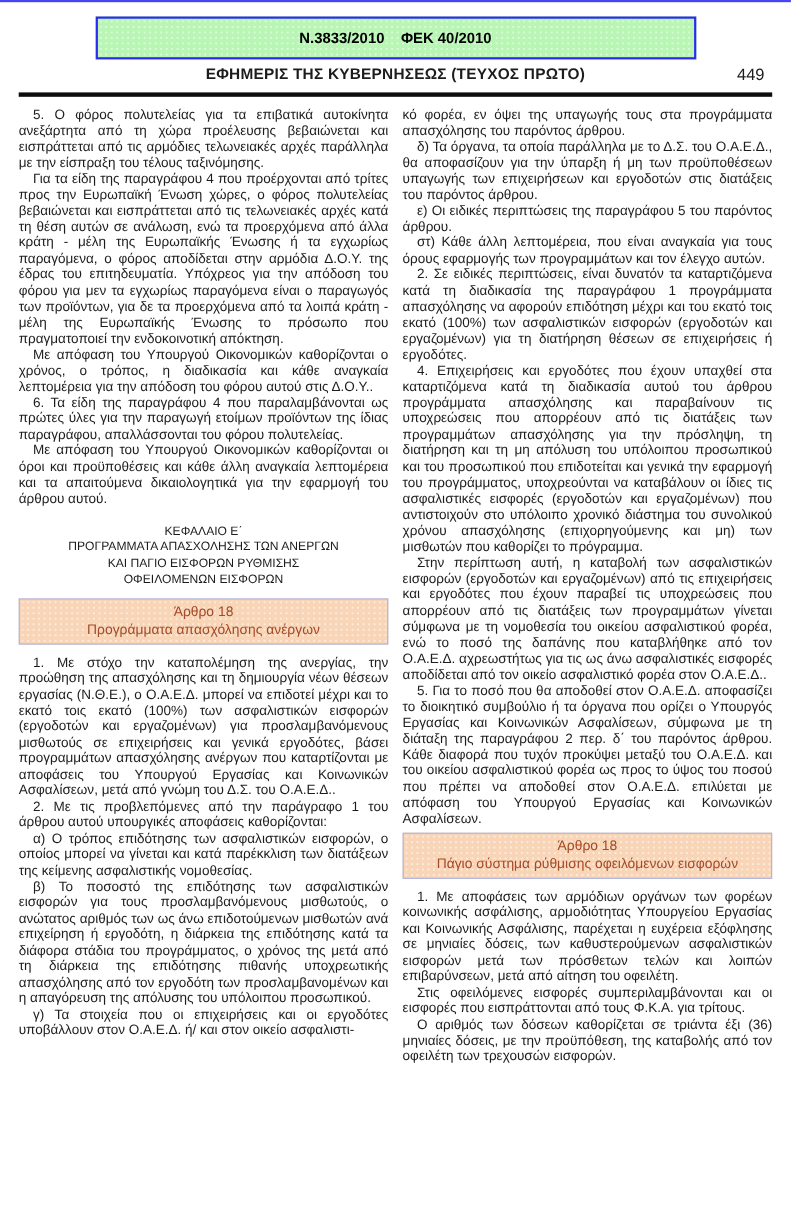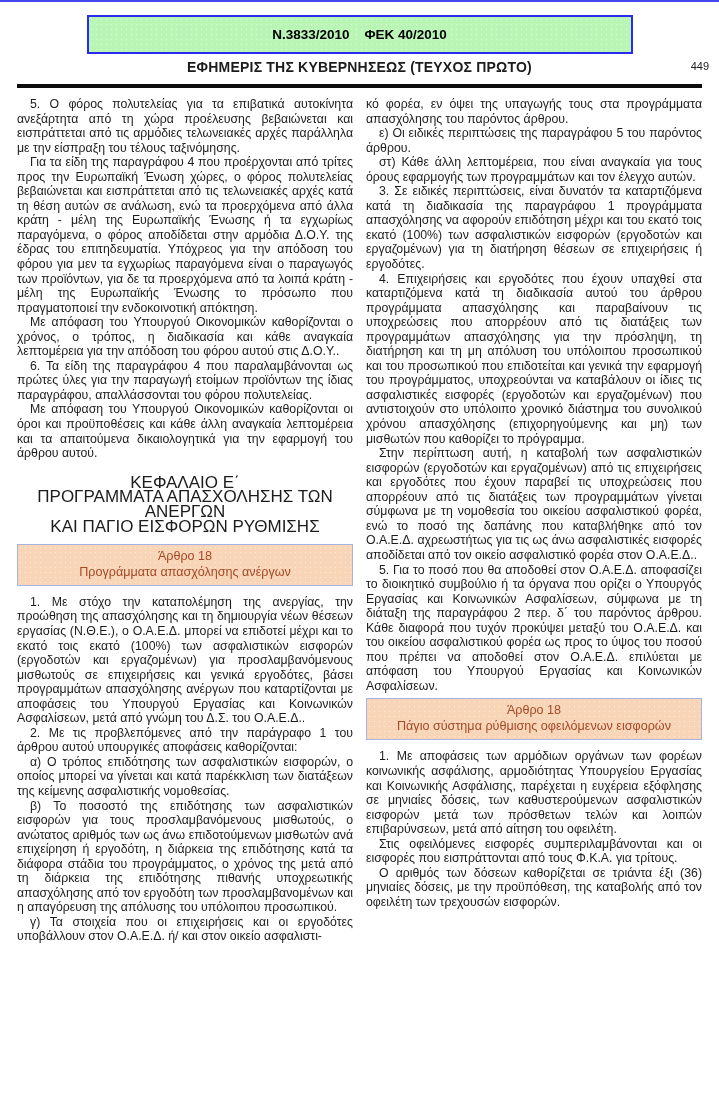--- a/index.html
+++ b/index.html
@@ -18,34 +18,34 @@
     border:2px solid #2b2bf0;
     display:flex; align-items:center; justify-content:center; gap:15px;
     font-weight:bold; font-size:13.5px; color:#000;
   }
   .header-row {
     position:relative; height:22px; margin-top:5px;
     display:flex; align-items:flex-start; justify-content:center;
   }
   .header-title { font-weight:bold; font-size:14px; letter-spacing:.2px; }
   .page-number {
-    position:absolute; right:10px; top:1px; font-size:11px; font-weight:normal;
+    position:absolute; right:24px; top:1px; font-size:15px; font-weight:normal;
   }
   .rule { margin:3px 17px 0; height:4px; background:#0d0d0d; }
   .columns {
     display:flex; gap:13px; padding:9px 17px 0;
   }
   .col {
     width:338px; text-align:justify;
     font-size:12.3px; line-height:14.55px;
   }
   .col p { margin:0; text-indent:13px; }
   .col p.cont { text-indent:0; }
   .chapter {
-    text-align:center; margin:15px 6px 9px; line-height:14.8px; font-size:17px;
+    text-align:center; margin:15px 6px 9px; line-height:14.8px; font-size:11px;
   }
   .article-box {
     background-color:#f8d5b7;
     background-image:radial-gradient(rgba(255,255,255,.55) .8px, transparent .9px);
     background-size:5px 5px;
     border:1px solid #a9b3e3;
     color:#a34a28; text-align:center;
     padding:3px 4px 5px; margin:5px 0 9px;
     font-size:12.6px; line-height:16px;
   }
@@ -74,39 +74,41 @@
       <p>5. Ο φόρος πολυτελείας για τα επιβατικά αυτοκίνητα ανεξάρτητα από τη χώρα προέλευσης βεβαιώνεται και εισπράττεται από τις αρμόδιες τελωνειακές αρχές παράλληλα με την είσπραξη του τέλους ταξινόμησης.</p>
       <p>Για τα είδη της παραγράφου 4 που προέρχονται από τρίτες προς την Ευρωπαϊκή Ένωση χώρες, ο φόρος πολυτελείας βεβαιώνεται και εισπράττεται από τις τελωνειακές αρχές κατά τη θέση αυτών σε ανάλωση, ενώ τα προερχόμενα από άλλα κράτη - μέλη της Ευρωπαϊκής Ένωσης ή τα εγχωρίως παραγόμενα, ο φόρος αποδίδεται στην αρμόδια Δ.Ο.Υ. της έδρας του επιτηδευματία. Υπόχρεος για την απόδοση του φόρου για μεν τα εγχωρίως παραγόμενα είναι ο παραγωγός των προϊόντων, για δε τα προερχόμενα από τα λοιπά κράτη - μέλη της Ευρωπαϊκής Ένωσης το πρόσωπο που πραγματοποιεί την ενδοκοινοτική απόκτηση.</p>
       <p>Με απόφαση του Υπουργού Οικονομικών καθορίζονται ο χρόνος, ο τρόπος, η διαδικασία και κάθε αναγκαία λεπτομέρεια για την απόδοση του φόρου αυτού στις Δ.Ο.Υ..</p>
       <p>6. Τα είδη της παραγράφου 4 που παραλαμβάνονται ως πρώτες ύλες για την παραγωγή ετοίμων προϊόντων της ίδιας παραγράφου, απαλλάσσονται του φόρου πολυτελείας.</p>
       <p>Με απόφαση του Υπουργού Οικονομικών καθορίζονται οι όροι και προϋποθέσεις και κάθε άλλη αναγκαία λεπτομέρεια και τα απαιτούμενα δικαιολογητικά για την εφαρμογή του άρθρου αυτού.</p>
 
       <div class="chapter">
         <div>ΚΕΦΑΛΑΙΟ Ε΄</div>
         <div>ΠΡΟΓΡΑΜΜΑΤΑ ΑΠΑΣΧΟΛΗΣΗΣ ΤΩΝ ΑΝΕΡΓΩΝ</div>
         <div>ΚΑΙ ΠΑΓΙΟ ΕΙΣΦΟΡΩΝ ΡΥΘΜΙΣΗΣ</div>
+        <div>ΟΦΕΙΛΟΜΕΝΩΝ ΕΙΣΦΟΡΩΝ</div>
       </div>
 
       <div class="article-box">
         <div>Άρθρο 18</div>
         <div>Προγράμματα απασχόλησης ανέργων</div>
       </div>
 
       <p>1. Με στόχο την καταπολέμηση της ανεργίας, την προώθηση της απασχόλησης και τη δημιουργία νέων θέσεων εργασίας (Ν.Θ.Ε.), ο Ο.Α.Ε.Δ. μπορεί να επιδοτεί μέχρι και το εκατό τοις εκατό (100%) των ασφαλιστικών εισφορών (εργοδοτών και εργαζομένων) για προσλαμβανόμενους μισθωτούς σε επιχειρήσεις και γενικά εργοδότες, βάσει προγραμμάτων απασχόλησης ανέργων που καταρτίζονται με αποφάσεις του Υπουργού Εργασίας και Κοινωνικών Ασφαλίσεων, μετά από γνώμη του Δ.Σ. του Ο.Α.Ε.Δ..</p>
       <p>2. Με τις προβλεπόμενες από την παράγραφο 1 του άρθρου αυτού υπουργικές αποφάσεις καθορίζονται:</p>
       <p>α) Ο τρόπος επιδότησης των ασφαλιστικών εισφορών, ο οποίος μπορεί να γίνεται και κατά παρέκκλιση των διατάξεων της κείμενης ασφαλιστικής νομοθεσίας.</p>
       <p>β) Το ποσοστό της επιδότησης των ασφαλιστικών εισφορών για τους προσλαμβανόμενους μισθωτούς, ο ανώτατος αριθμός των ως άνω επιδοτούμενων μισθωτών ανά επιχείρηση ή εργοδότη, η διάρκεια της επιδότησης κατά τα διάφορα στάδια του προγράμματος, ο χρόνος της μετά από τη διάρκεια της επιδότησης πιθανής υποχρεωτικής απασχόλησης από τον εργοδότη των προσλαμβανομένων και η απαγόρευση της απόλυσης του υπόλοιπου προσωπικού.</p>
       <p>γ) Τα στοιχεία που οι επιχειρήσεις και οι εργοδότες υποβάλλουν στον Ο.Α.Ε.Δ. ή/ και στον οικείο ασφαλιστι-</p>
     </div>
 
     <div class="col">
       <p class="cont">κό φορέα, εν όψει της υπαγωγής τους στα προγράμματα απασχόλησης του παρόντος άρθρου.</p>
+      <p>δ) Τα όργανα, τα οποία παράλληλα με το Δ.Σ. του Ο.Α.Ε.Δ., θα αποφασίζουν για την ύπαρξη ή μη των προϋποθέσεων υπαγωγής των επιχειρήσεων και εργοδοτών στις διατάξεις του παρόντος άρθρου.</p>
       <p>ε) Οι ειδικές περιπτώσεις της παραγράφου 5 του παρόντος άρθρου.</p>
       <p>στ) Κάθε άλλη λεπτομέρεια, που είναι αναγκαία για τους όρους εφαρμογής των προγραμμάτων και τον έλεγχο αυτών.</p>
-      <p>3. Σε ειδικές περιπτώσεις, είναι δυνατόν τα καταρτιζόμενα κατά τη διαδικασία της παραγράφου 1 προγράμματα απασχόλησης να αφορούν επιδότηση μέχρι και του εκατό τοις εκατό (100%) των ασφαλιστικών εισφορών (εργοδοτών και εργαζομένων) για τη διατήρηση θέσεων σε επιχειρήσεις ή εργοδότες.</p>
+      <p>2. Σε ειδικές περιπτώσεις, είναι δυνατόν τα καταρτιζόμενα κατά τη διαδικασία της παραγράφου 1 προγράμματα απασχόλησης να αφορούν επιδότηση μέχρι και του εκατό τοις εκατό (100%) των ασφαλιστικών εισφορών (εργοδοτών και εργαζομένων) για τη διατήρηση θέσεων σε επιχειρήσεις ή εργοδότες.</p>
       <p>4. Επιχειρήσεις και εργοδότες που έχουν υπαχθεί στα καταρτιζόμενα κατά τη διαδικασία αυτού του άρθρου προγράμματα απασχόλησης και παραβαίνουν τις υποχρεώσεις που απορρέουν από τις διατάξεις των προγραμμάτων απασχόλησης για την πρόσληψη, τη διατήρηση και τη μη απόλυση του υπόλοιπου προσωπικού και του προσωπικού που επιδοτείται και γενικά την εφαρμογή του προγράμματος, υποχρεούνται να καταβάλουν οι ίδιες τις ασφαλιστικές εισφορές (εργοδοτών και εργαζομένων) που αντιστοιχούν στο υπόλοιπο χρονικό διάστημα του συνολικού χρόνου απασχόλησης (επιχορηγούμενης και μη) των μισθωτών που καθορίζει το πρόγραμμα.</p>
       <p>Στην περίπτωση αυτή, η καταβολή των ασφαλιστικών εισφορών (εργοδοτών και εργαζομένων) από τις επιχειρήσεις και εργοδότες που έχουν παραβεί τις υποχρεώσεις που απορρέουν από τις διατάξεις των προγραμμάτων γίνεται σύμφωνα με τη νομοθεσία του οικείου ασφαλιστικού φορέα, ενώ το ποσό της δαπάνης που καταβλήθηκε από τον Ο.Α.Ε.Δ. αχρεωστήτως για τις ως άνω ασφαλιστικές εισφορές αποδίδεται από τον οικείο ασφαλιστικό φορέα στον Ο.Α.Ε.Δ..</p>
       <p>5. Για το ποσό που θα αποδοθεί στον Ο.Α.Ε.Δ. αποφασίζει το διοικητικό συμβούλιο ή τα όργανα που ορίζει ο Υπουργός Εργασίας και Κοινωνικών Ασφαλίσεων, σύμφωνα με τη διάταξη της παραγράφου 2 περ. δ΄ του παρόντος άρθρου. Κάθε διαφορά που τυχόν προκύψει μεταξύ του Ο.Α.Ε.Δ. και του οικείου ασφαλιστικού φορέα ως προς το ύψος του ποσού που πρέπει να αποδοθεί στον Ο.Α.Ε.Δ. επιλύεται με απόφαση του Υπουργού Εργασίας και Κοινωνικών Ασφαλίσεων.</p>
 
       <div class="article-box">
         <div>Άρθρο 18</div>
         <div>Πάγιο σύστημα ρύθμισης οφειλόμενων εισφορών</div>
       </div>
 
       <p>1. Με αποφάσεις των αρμόδιων οργάνων των φορέων κοινωνικής ασφάλισης, αρμοδιότητας Υπουργείου Εργασίας και Κοινωνικής Ασφάλισης, παρέχεται η ευχέρεια εξόφλησης σε μηνιαίες δόσεις, των καθυστερούμενων ασφαλιστικών εισφορών μετά των πρόσθετων τελών και λοιπών επιβαρύνσεων, μετά από αίτηση του οφειλέτη.</p>

